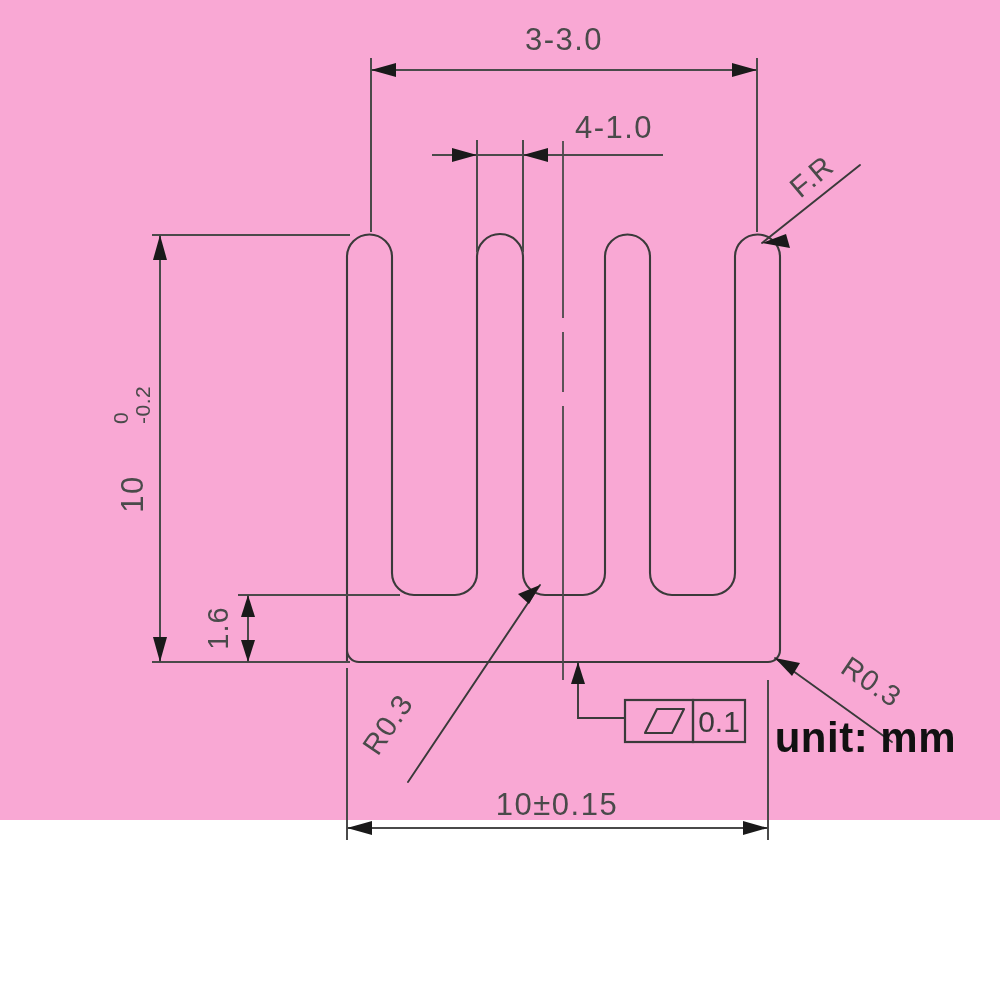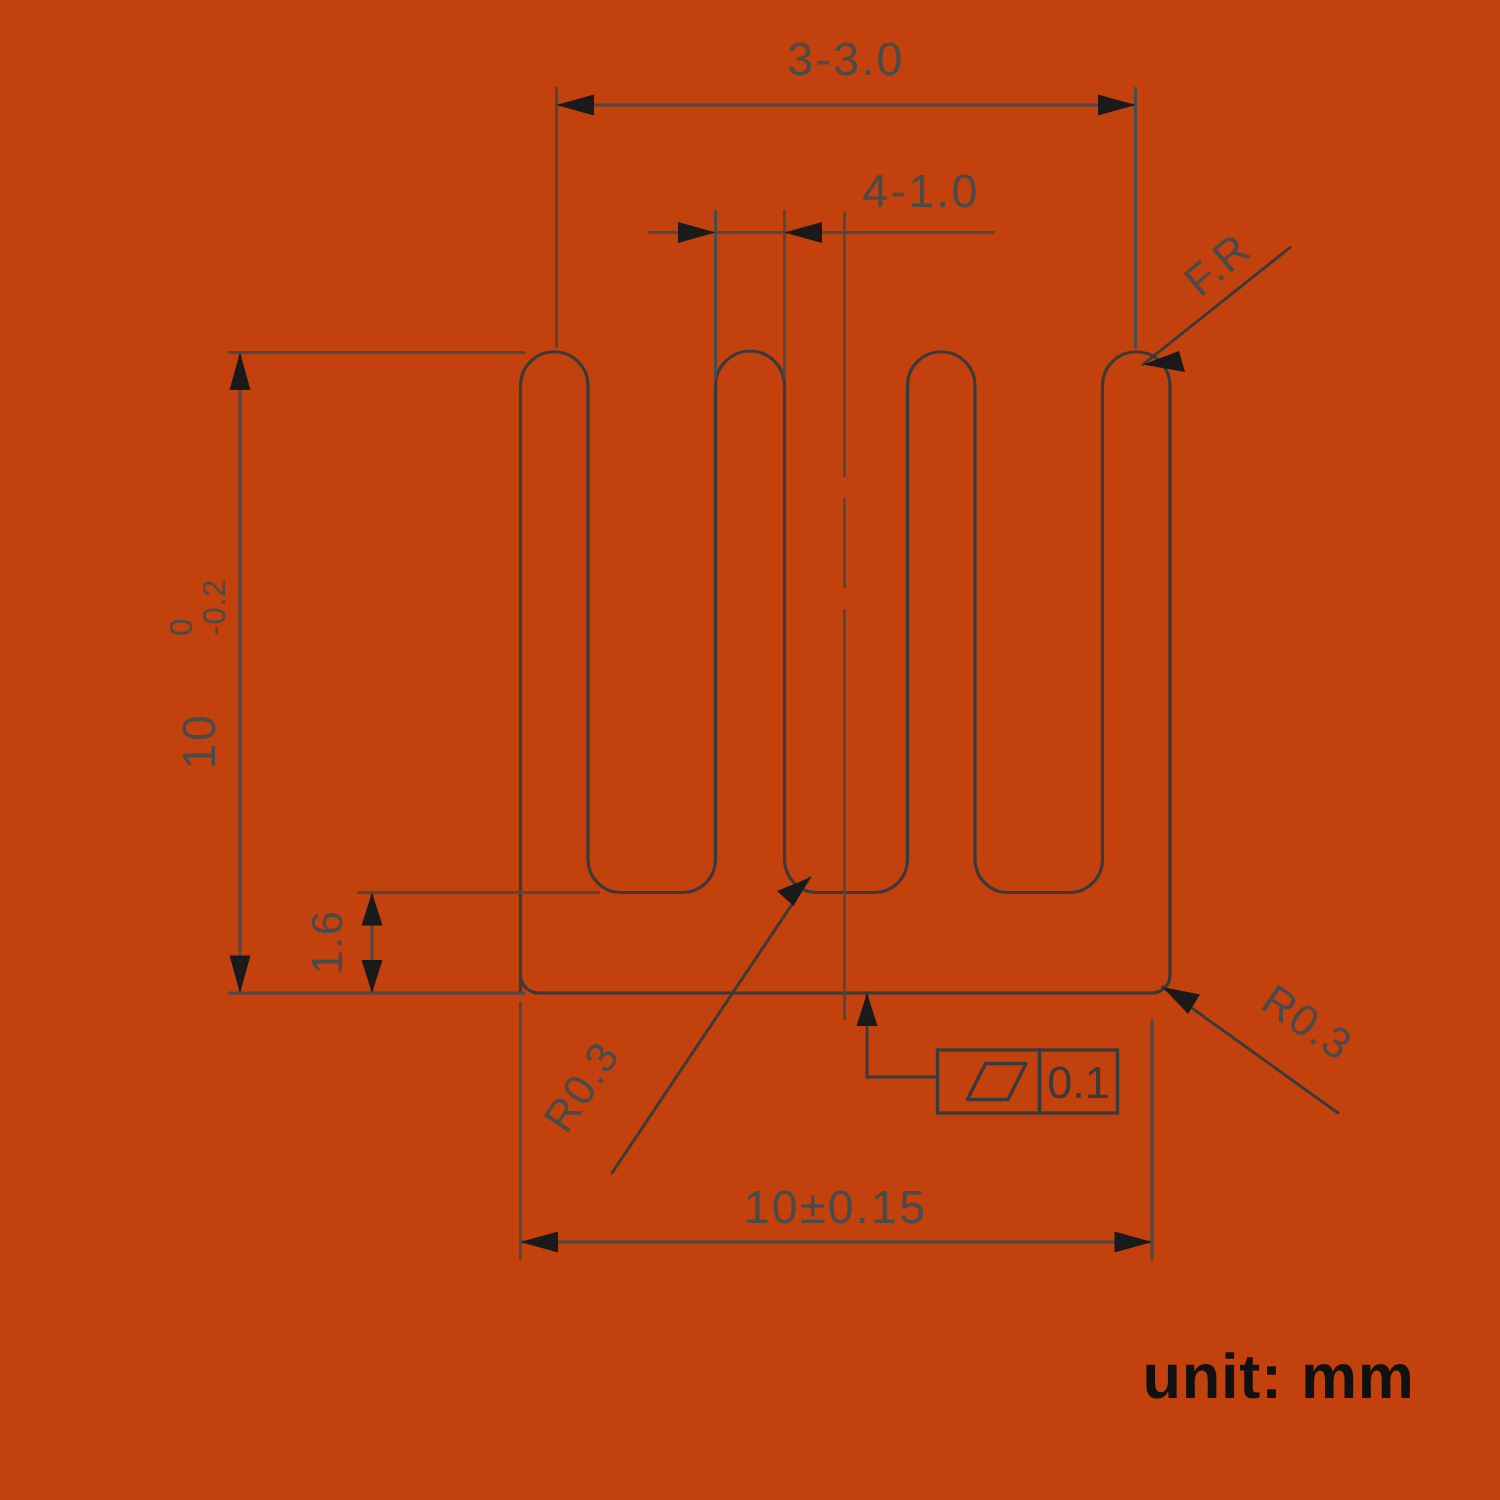--- a/index.html
+++ b/index.html
@@ -9,22 +9,22 @@
   }
   body {
     width: 1000px;
     height: 1000px;
     font-family: "Liberation Sans", sans-serif;
     overflow: hidden;
   }
   #drawing-root {
     position: relative;
     width: 1000px;
-    height: 1000px;
-    background: #c2410c;
+    height: 820px;
+    background: #f9a8d4;
   }
   svg#tech-drawing {
     display: block;
     width: 1000px;
     height: 1000px;
   }
   .outline {
     fill: none;
     stroke: #3a3a3a;
     stroke-width: 2.1;
@@ -87,21 +87,21 @@
     font-size: 21px;
     letter-spacing: 0.5px;
   }
   text.fcf-text {
     fill: #3a3a3a;
     font-family: "Liberation Sans", sans-serif;
     font-size: 30px;
   }
   .unit-label {
     position: absolute;
-    right: 57px;
+    right: 44px;
     bottom: 58px;
     font-family: "Liberation Sans", sans-serif;
     font-size: 42px;
     font-weight: 700;
     color: #111111;
     letter-spacing: 0.5px;
     white-space: nowrap;
   }
 </style>
 </head>

